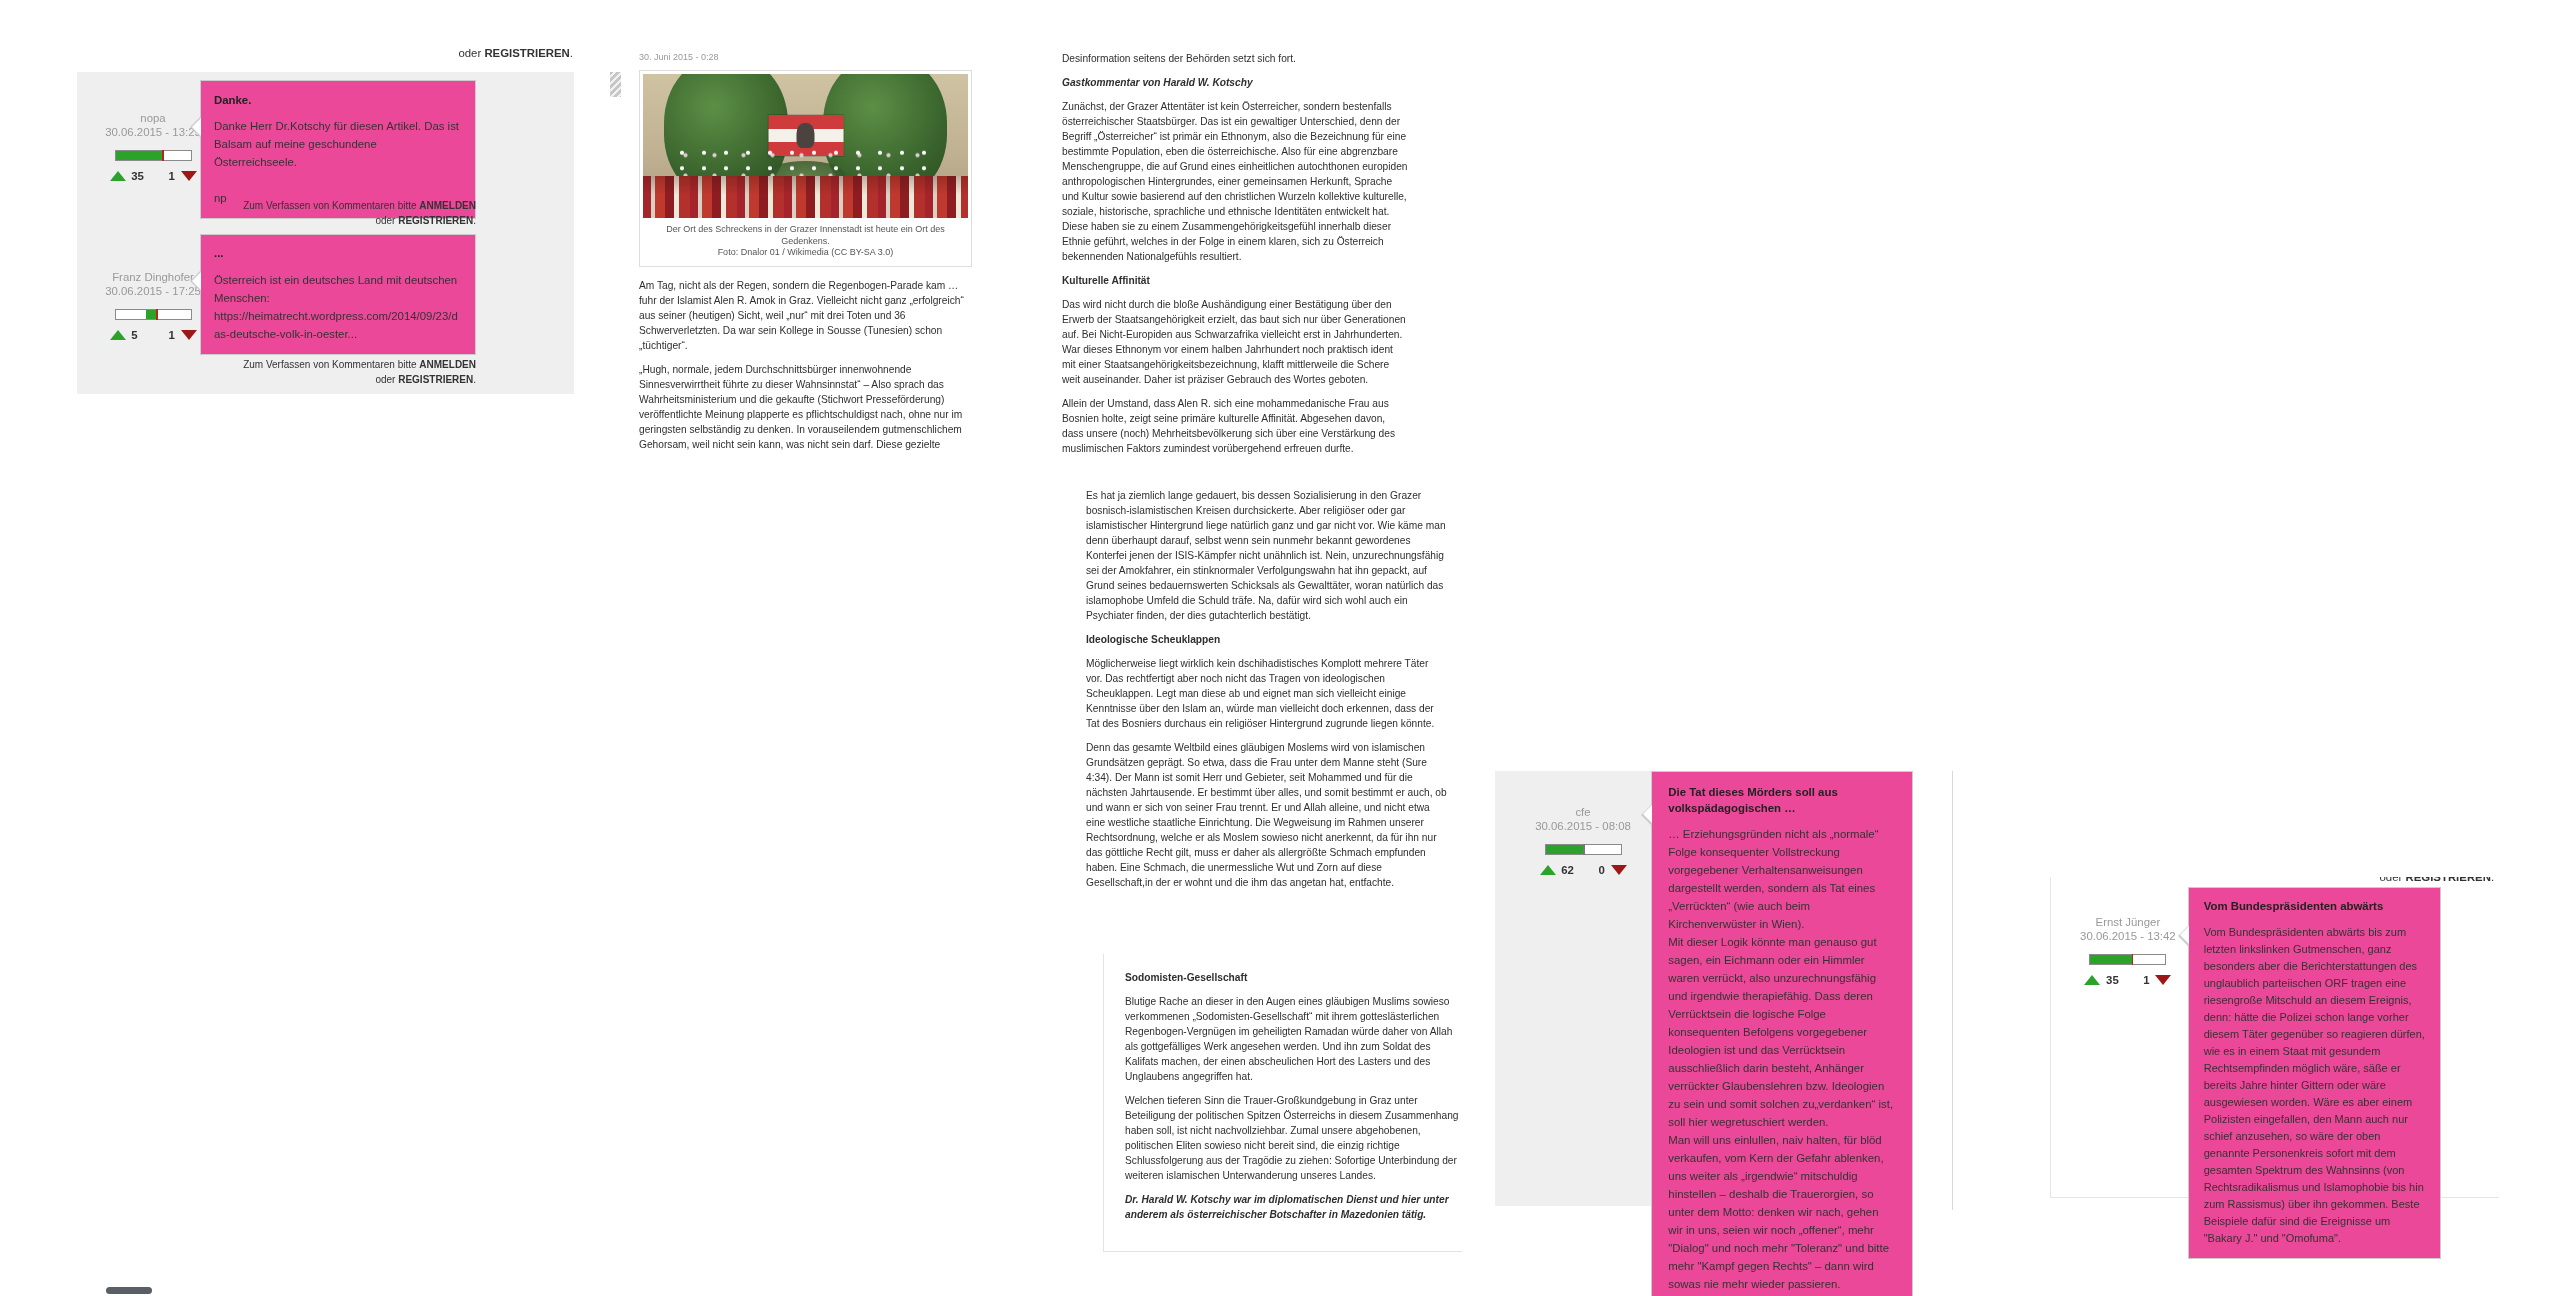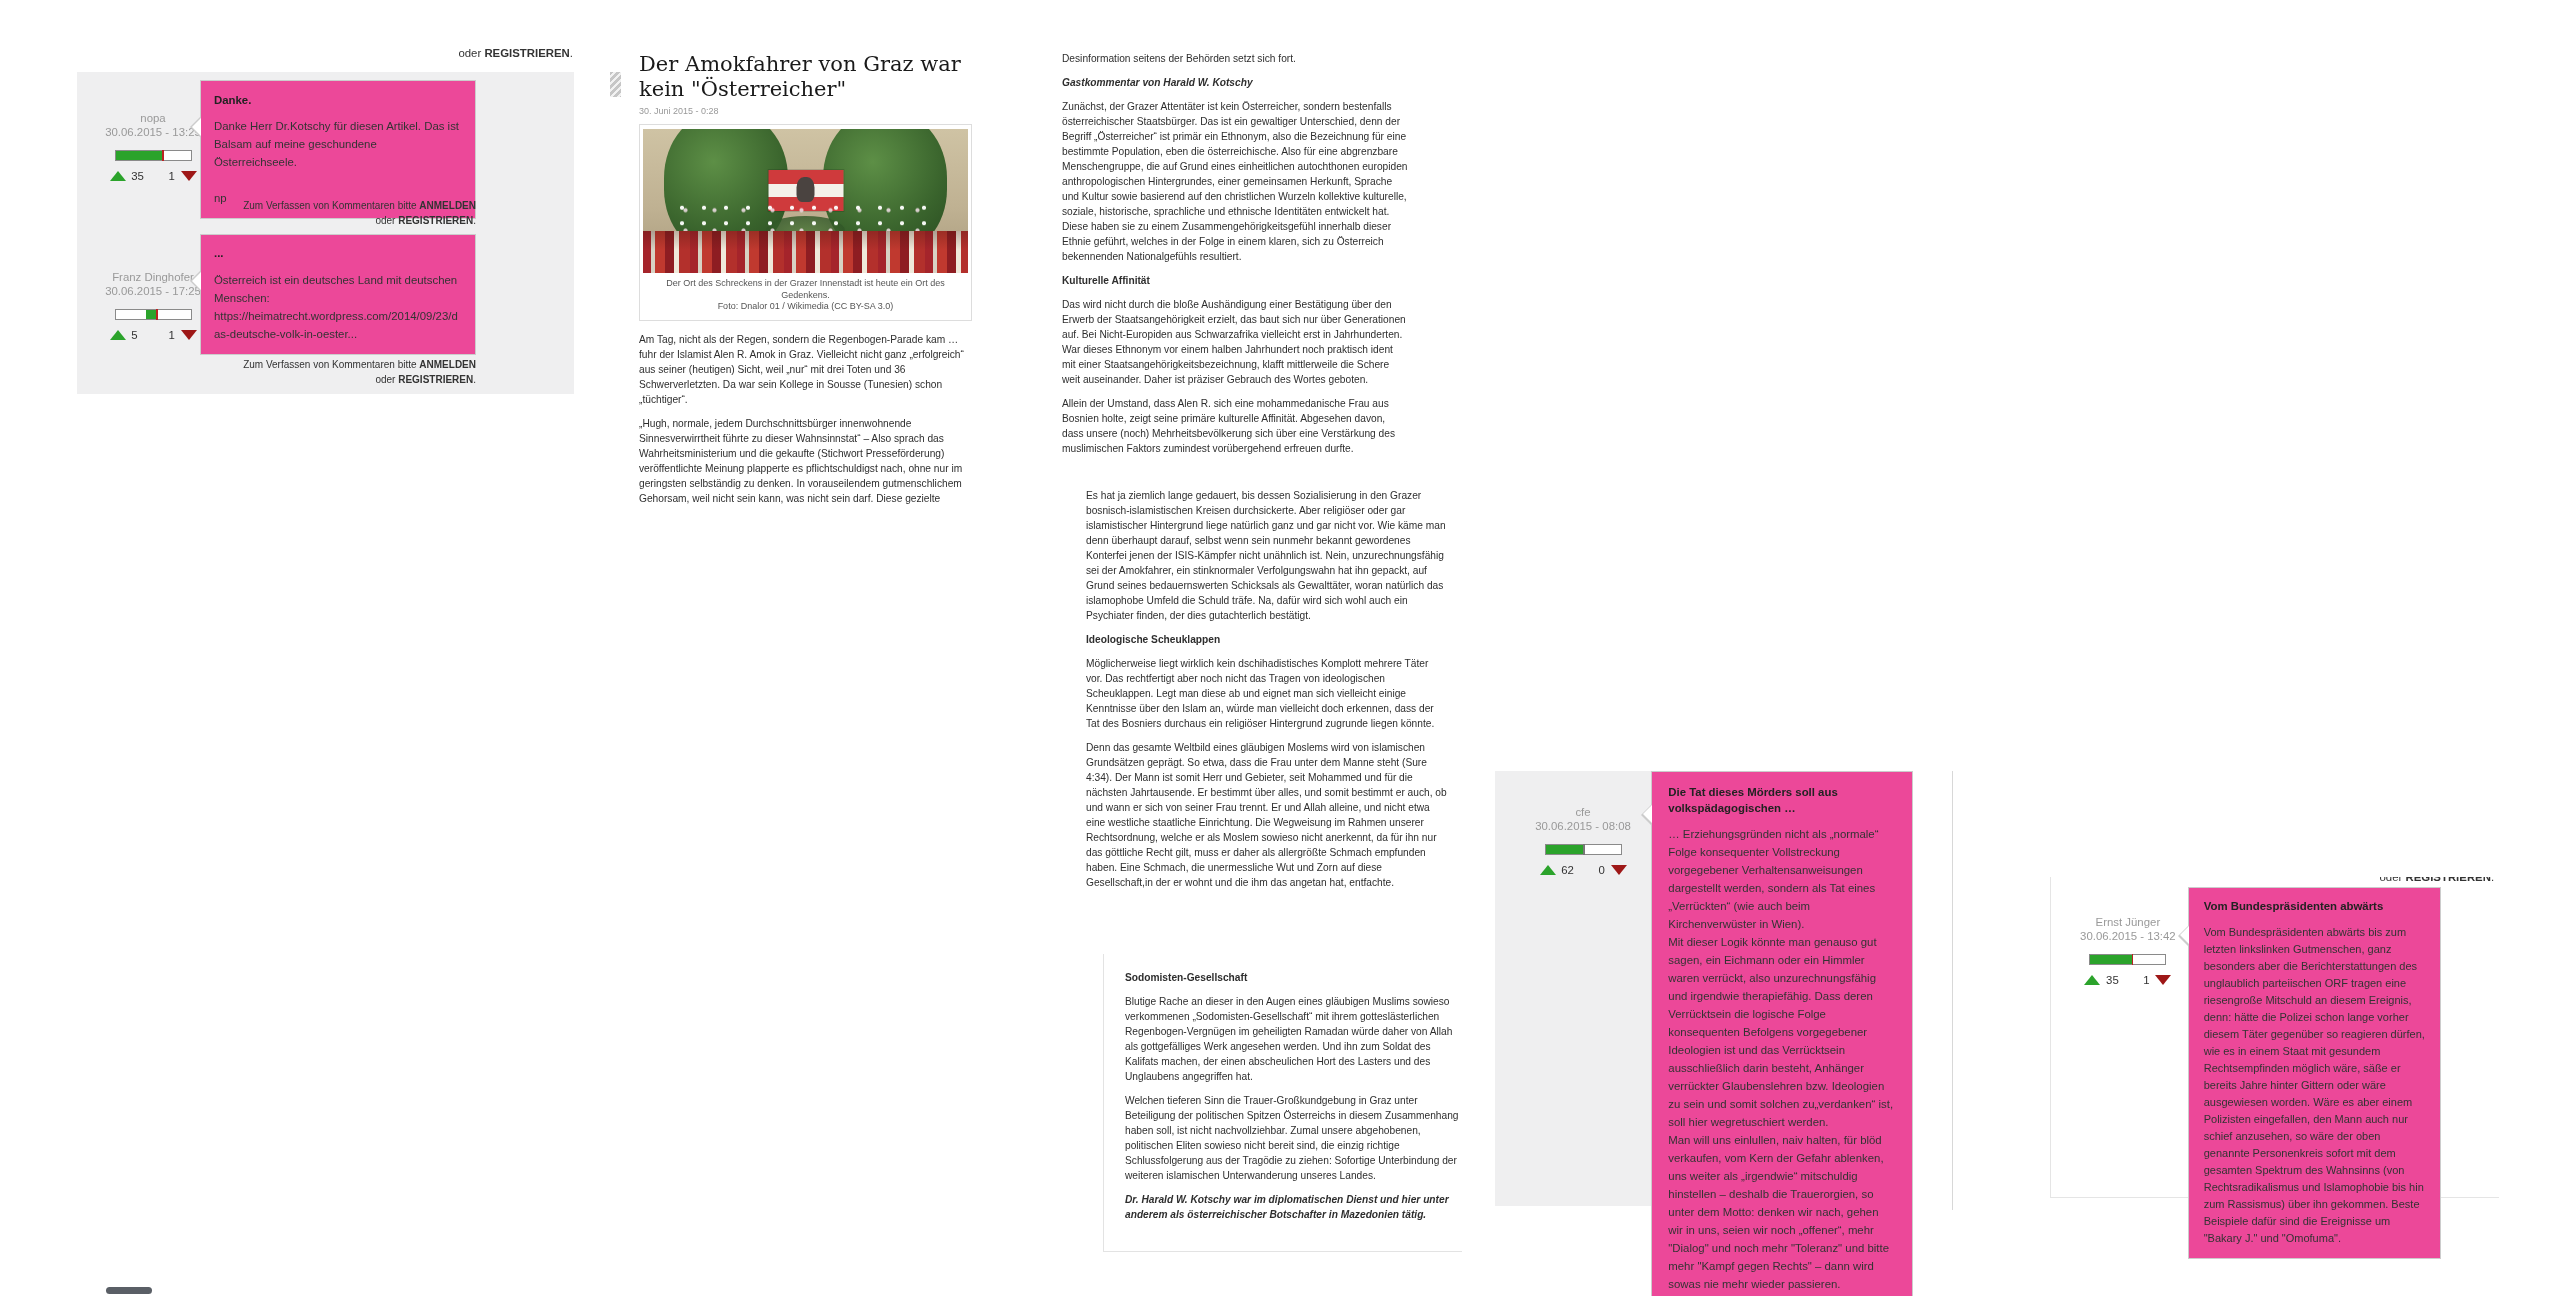--- a/index.html
+++ b/index.html
@@ -10,21 +10,21 @@
   
   .panel{background:#efeff0;}
   .panel-left{left:77px;top:72px;width:497px;height:322px;}
   .user{text-align:center;}
   .uname{font-size:11.4px;color:#999;line-height:14px;}
   .udate{font-size:11.4px;color:#999;line-height:14px;}
   .bar{width:75px;height:9.8px;border:1.6px solid #8a8a8a;background:#fff;position:relative;margin:10.6px auto 9px;}
   .bar-fill{position:absolute;top:0;bottom:0;left:0;width:0;background:#2ba32b;}
   .bar-marker{position:absolute;top:-0.8px;bottom:-0.8px;width:1.6px;background:#bb2222;}
   .votes{width:87px;margin:0 auto;display:flex;justify-content:space-between;align-items:center;
-         font-size:11.4px;color:#333;}
+         font-size:11.4px;color:#333;font-weight:bold;}
   .vote-up,.vote-down{display:flex;align-items:center;cursor:pointer;}
   .tri-up{display:inline-block;width:0;height:0;border-left:8.2px solid transparent;
           border-right:8.2px solid transparent;border-bottom:10.6px solid #2ba32b;margin-right:5.7px;}
   .tri-down{display:inline-block;width:0;height:0;border-left:8.2px solid transparent;
           border-right:8.2px solid transparent;border-top:10.6px solid #9e1717;margin-left:5.7px;}
 
   .bubble{position:absolute;background:#ec4899;border:0.8px solid #ccc;padding:11.4px 13px;box-sizing:border-box;}
   .bubble::before{content:"";position:absolute;left:-10.6px;top:36px;width:0;height:0;
         border:10.6px solid transparent;border-left:0;border-right:10.6px solid #ccc;}
   .bubble::after{content:"";position:absolute;left:-9px;top:37px;width:0;height:0;
@@ -174,21 +174,20 @@
 
   <div class="abs prompt pl-prompt2">
     <span>Zum Verfassen von Kommentaren bitte</span>
     <b>ANMELDEN</b><br>
     <span>oder</span>
     <b>REGISTRIEREN</b><span>.</span>
   </div>
 </div>
 
 <div class="abs article">
-  <h1>Der Amokfahrer von Graz war kein "Österreicher"</h1>
   <div class="adate">30. Juni 2015 - 0:28</div>
   <div class="photo-box">
     <div class="photo">
       <div class="bush bush-l"></div>
       <div class="bush bush-r"></div>
       <div class="shrub"></div>
       <div class="flag">
         <div class="eagle"></div>
       </div>
       <div class="flowers"></div>

